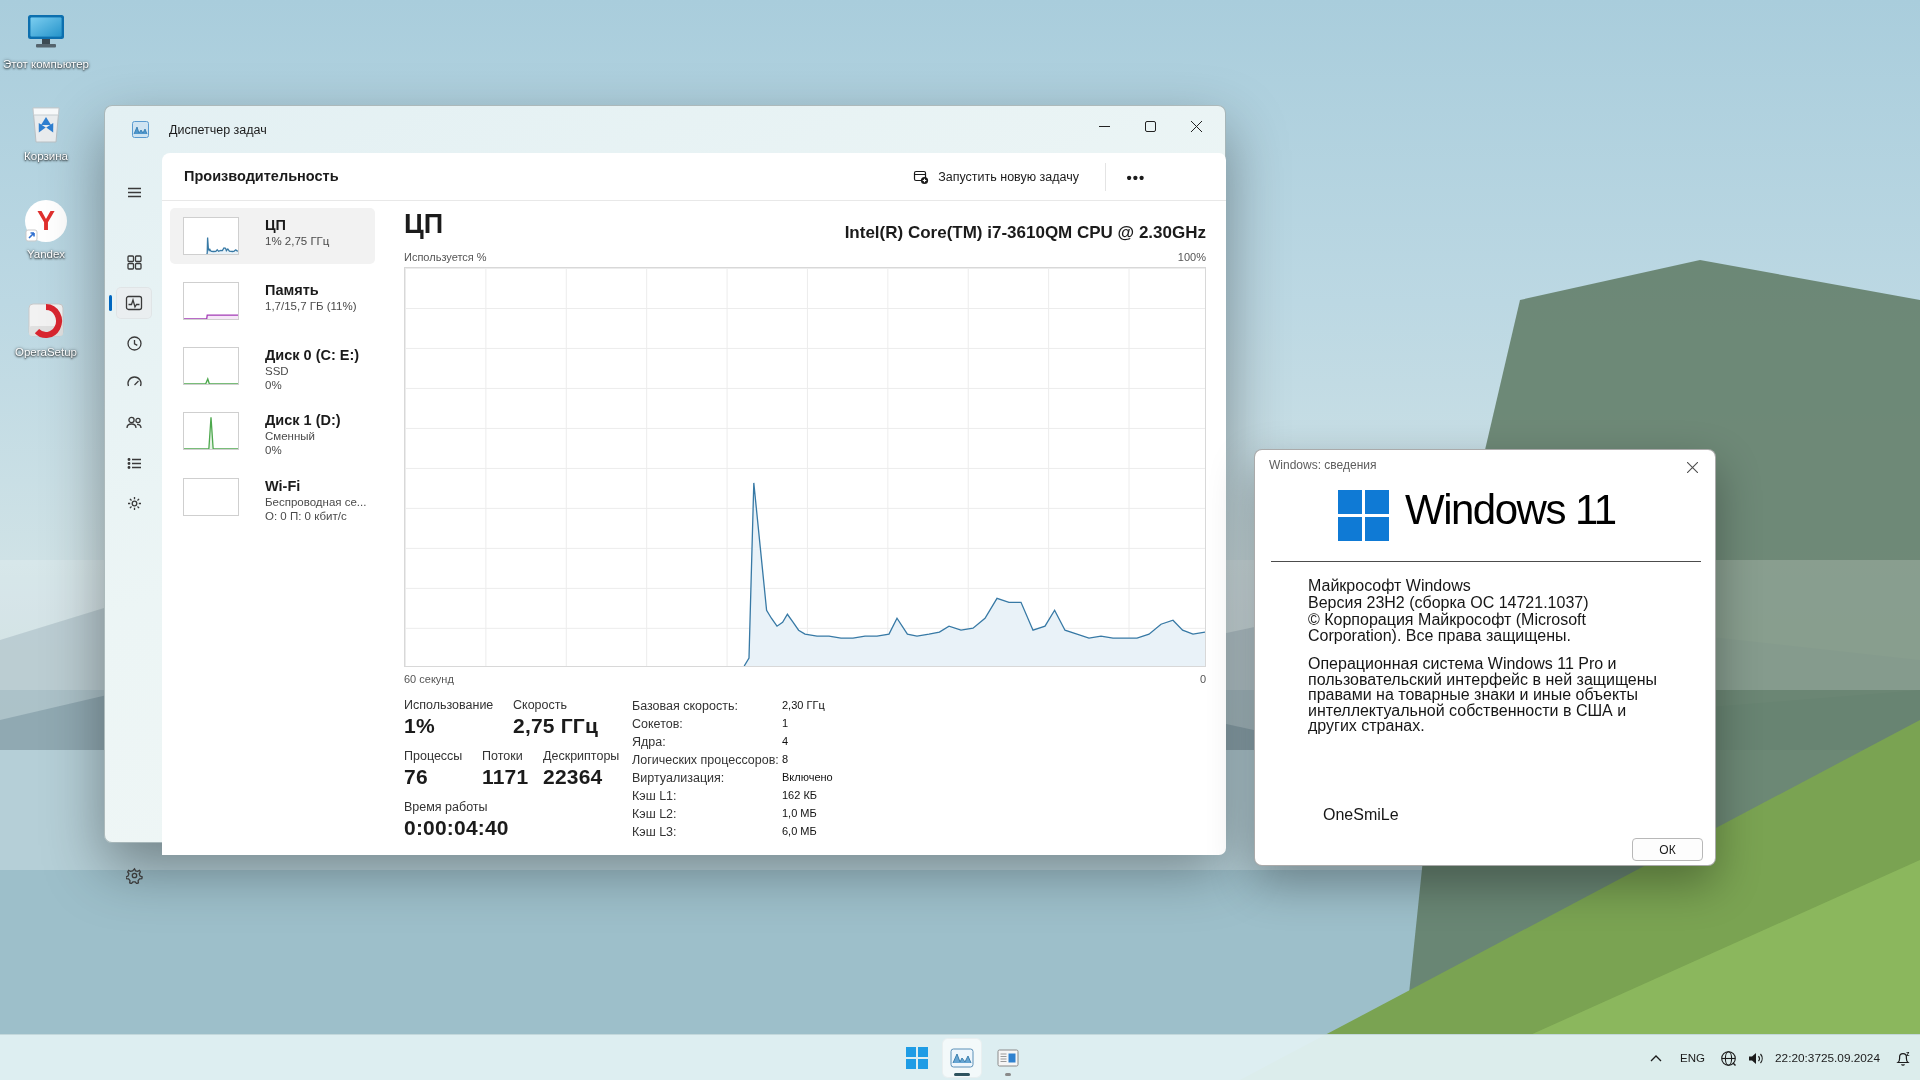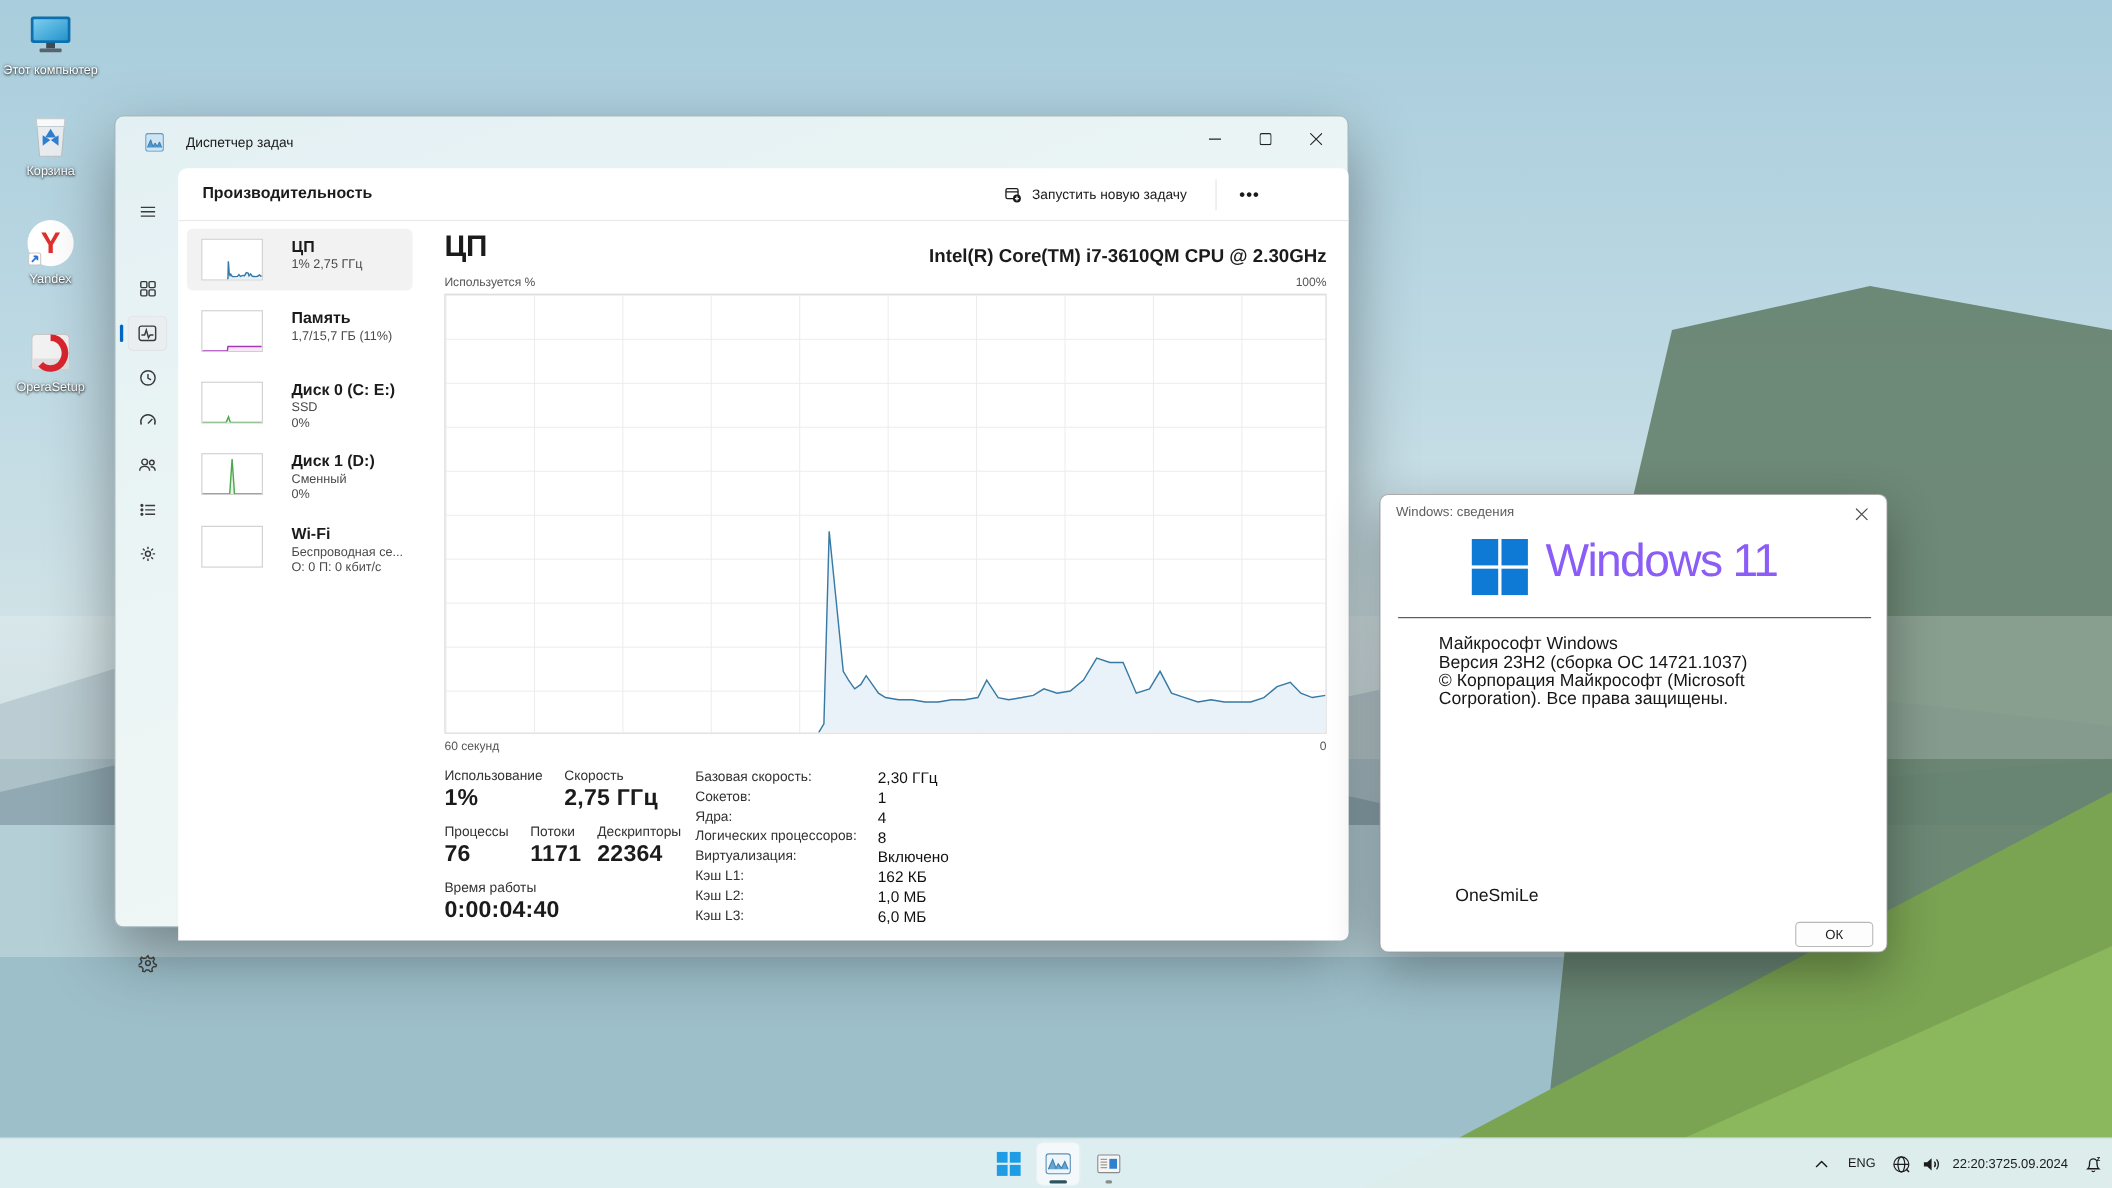--- a/index.html
+++ b/index.html
@@ -65,33 +65,33 @@
                      linear-gradient(to bottom,#ececec 1px,transparent 1px);
     background-size:10.05% 10.05%; }
   .graph svg { position:absolute; inset:0; width:100%; height:100%; }
   .g-bot-l { position:absolute; left:242px; top:520px; font-size:11px; color:#555; }
   .g-bot-r { position:absolute; right:20px; top:520px; font-size:11px; color:#555; }
 
   .stat { position:absolute; }
   .stat .sl { font-size:12.5px; color:#333; }
   .stat .sv { font-size:21px; font-weight:600; margin-top:2px; letter-spacing:.2px; }
   .det-l { position:absolute; left:470px; font-size:12.5px; color:#333; }
-  .det-v { position:absolute; left:636px; font-size:14px; color:#111; }
+  .det-v { position:absolute; left:620px; font-size:11px; color:#111; }
 
   
   .wv { position:absolute; left:1254px; top:449px; width:462px; height:417px; background:#fff;
     border-radius:8px; border:1px solid rgba(100,100,100,.55); box-shadow:0 18px 45px rgba(0,0,0,.32); overflow:hidden; }
   .wv-title { position:absolute; left:14px; top:8px; font-size:12px; color:#5d5d5d; }
   .wv-close { position:absolute; right:12px; top:6px; width:22px; height:22px; display:flex;
     align-items:center; justify-content:center; color:#4f4f4f; }
   .wv-logo-squares { position:absolute; left:83px; top:40px; width:51px; height:51px;
     display:grid; grid-template-columns:24px 24px; grid-template-rows:24px 24px; gap:3px; }
   .wv-logo-squares div { background:#0f7ad5; }
   .wv-logo-text { position:absolute; left:150px; top:36px; font-size:42px; font-weight:500;
-    letter-spacing:-1.5px; color:#8b5cf6; }
+    letter-spacing:-1.5px; color:#000000; }
   .wv-hr { position:absolute; left:16px; top:111px; width:430px; height:1px; background:#4c4c4c; }
   .wv p { position:absolute; left:53px; width:364px; font-size:16px; line-height:15.5px; color:#161616; }
   .wv a { color:#0b62c4; text-decoration:underline; }
   .wv-ok { position:absolute; left:377px; top:388px; width:71px; height:23px; background:#fdfdfd;
     border:1px solid #b8b8b8; border-radius:4px; font-size:12px; display:flex;
     align-items:center; justify-content:center; }
 
   
   .taskbar { position:absolute; left:0; bottom:0; width:1920px; height:46px;
     background:rgba(224,239,243,.96); border-top:1px solid rgba(120,150,158,.25); }
@@ -425,20 +425,21 @@
         <div></div>
         <div></div>
         <div></div>
       </div>
     <div class="wv-logo-text">Windows 11</div>
     <div class="wv-hr"></div>
 
     <p style="top:128px;">Майкрософт Windows</p>
     <p style="top:145px;">Версия 23H2 (сборка ОС 14721.1037)</p>
     <p style="top:162px;">© Корпорация Майкрософт (Microsoft Corporation). Все права защищены.</p>
+    <p style="top:206px;">Операционная система Windows 11 Pro и пользовательский интерфейс в ней защищены правами на товарные знаки и иные объекты интеллектуальной собственности в США и других странах.</p>
     <p style="top:357px;left:68px;">OneSmiLe</p>
 
     <div class="wv-ok">ОК</div>
   </div>
 
   <div class="taskbar">
     <div class="tb-btn" style="left:897px;">
       <svg width="22" height="22" viewBox="0 0 22 22">
           <rect x="0" y="0" width="10" height="10" fill="#1e9ce5"></rect>
           <rect x="12" y="0" width="10" height="10" fill="#1e9ce5"></rect>

